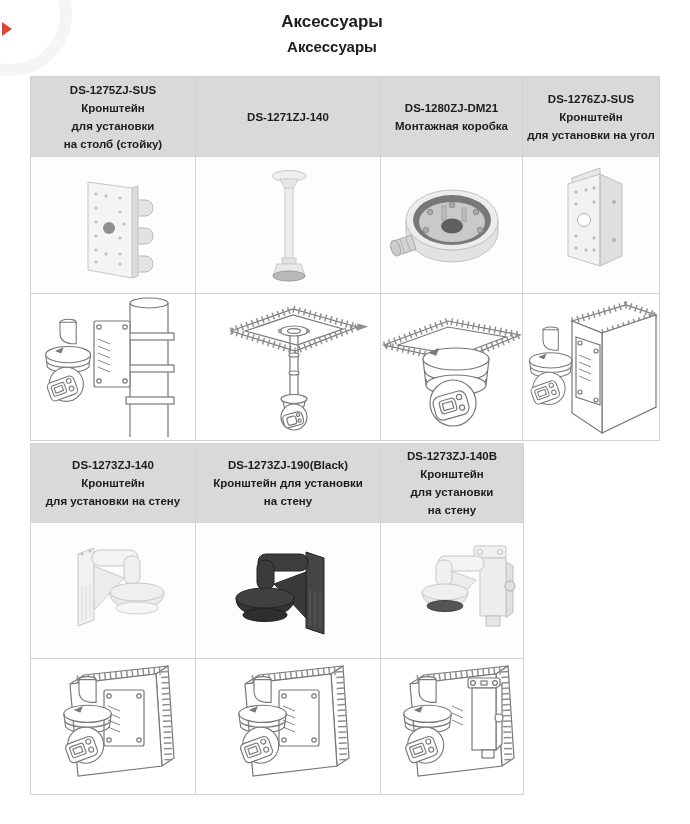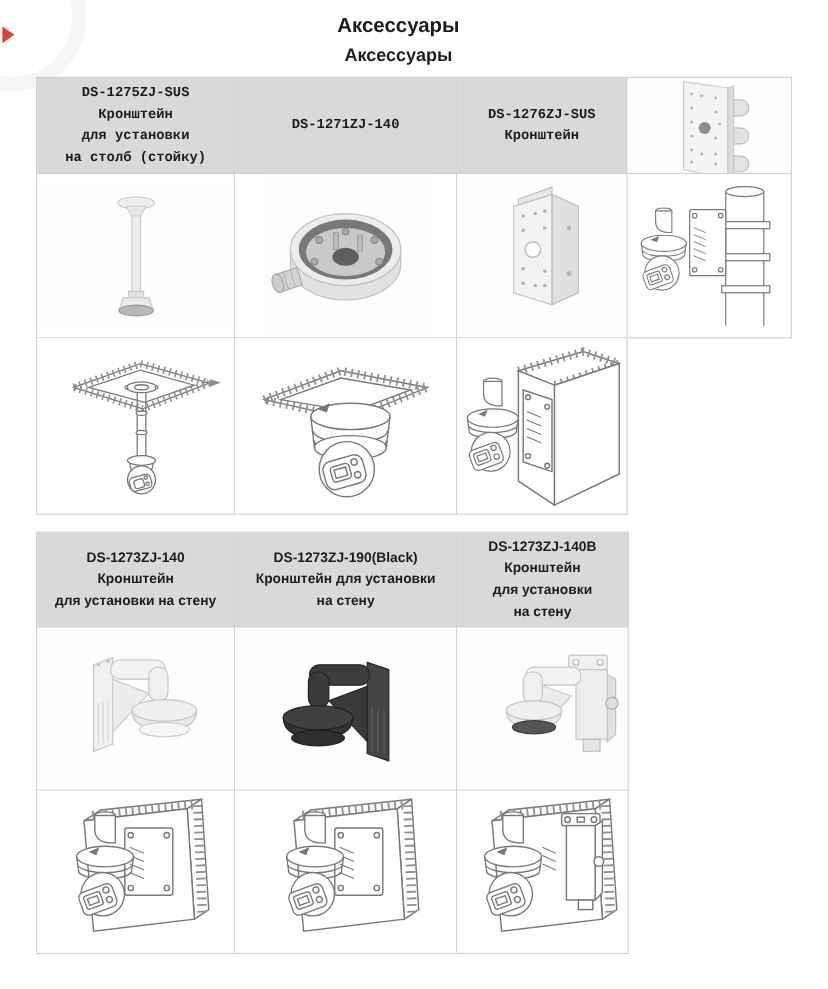--- a/index.html
+++ b/index.html
@@ -22,21 +22,21 @@
     border-left:10px solid #e2432e;
   }
   .corner-curve{
     position:absolute;left:-52px;top:-48px;width:100px;height:100px;
     border:12px solid #f5f5f5;border-radius:50%;
   }
   .tbl{
     position:absolute;display:grid;background:#fff;
     border-top:1px solid #d2d2d2;border-left:1px solid #d2d2d2;
   }
-  #tbl1{left:30px;top:64px;grid-template-columns:165px 185px 142px 137px;grid-template-rows:80px 137px 147px;font-family:Liberation Mono, monospace;}
+  #tbl1{left:30px;top:76px;grid-template-columns:165px 185px 142px 137px;grid-template-rows:80px 137px 147px;}
   #tbl2{left:30px;top:443px;grid-template-columns:165px 185px 143px;grid-template-rows:79px 136px 136px;}
   .cell{
     border-right:1px solid #d2d2d2;border-bottom:1px solid #d2d2d2;
     display:flex;align-items:center;justify-content:center;overflow:hidden;
     background:#fff;
   }
   .head{
     background:#d9d9d9;flex-direction:column;
     font-weight:bold;font-size:11.5px;line-height:18px;text-align:center;
     padding:2px 3px;box-sizing:border-box;
@@ -86,22 +86,27 @@
   <div class="cell head">
     <div class="hl">DS-1275ZJ-SUS</div>
     <div class="hl">Кронштейн</div>
     <div class="hl">для установки</div>
     <div class="hl">на столб (стойку)</div>
   </div>
   <div class="cell head">
     <div class="hl">DS-1271ZJ-140</div>
   </div>
   <div class="cell head">
+    <div class="hl">DS-1280ZJ-DM21</div>
+    <div class="hl">Монтажная коробка</div>
+  </div>
+  <div class="cell head">
     <div class="hl">DS-1276ZJ-SUS</div>
     <div class="hl">Кронштейн</div>
+    <div class="hl">для установки на угол</div>
   </div>
 
   <div class="cell">
     <svg width="163" height="135" viewBox="0 0 163 135">
       <rect x="0" y="0" width="163" height="135" fill="#fdfdfd"></rect>
       <g>
         <path d="M100,42 h13 a8,8 0 0 1 0,16 h-13 z" fill="#e3e3e3" stroke="#b9b9b9"></path>
         <path d="M100,70 h13 a8,8 0 0 1 0,16 h-13 z" fill="#e3e3e3" stroke="#b9b9b9"></path>
         <path d="M100,98 h13 a8,8 0 0 1 0,16 h-13 z" fill="#e3e3e3" stroke="#b9b9b9"></path>
         <polygon points="100,30 106,28 106,118 100,120" fill="#dcdcdc" stroke="#c0c0c0"></polygon>

